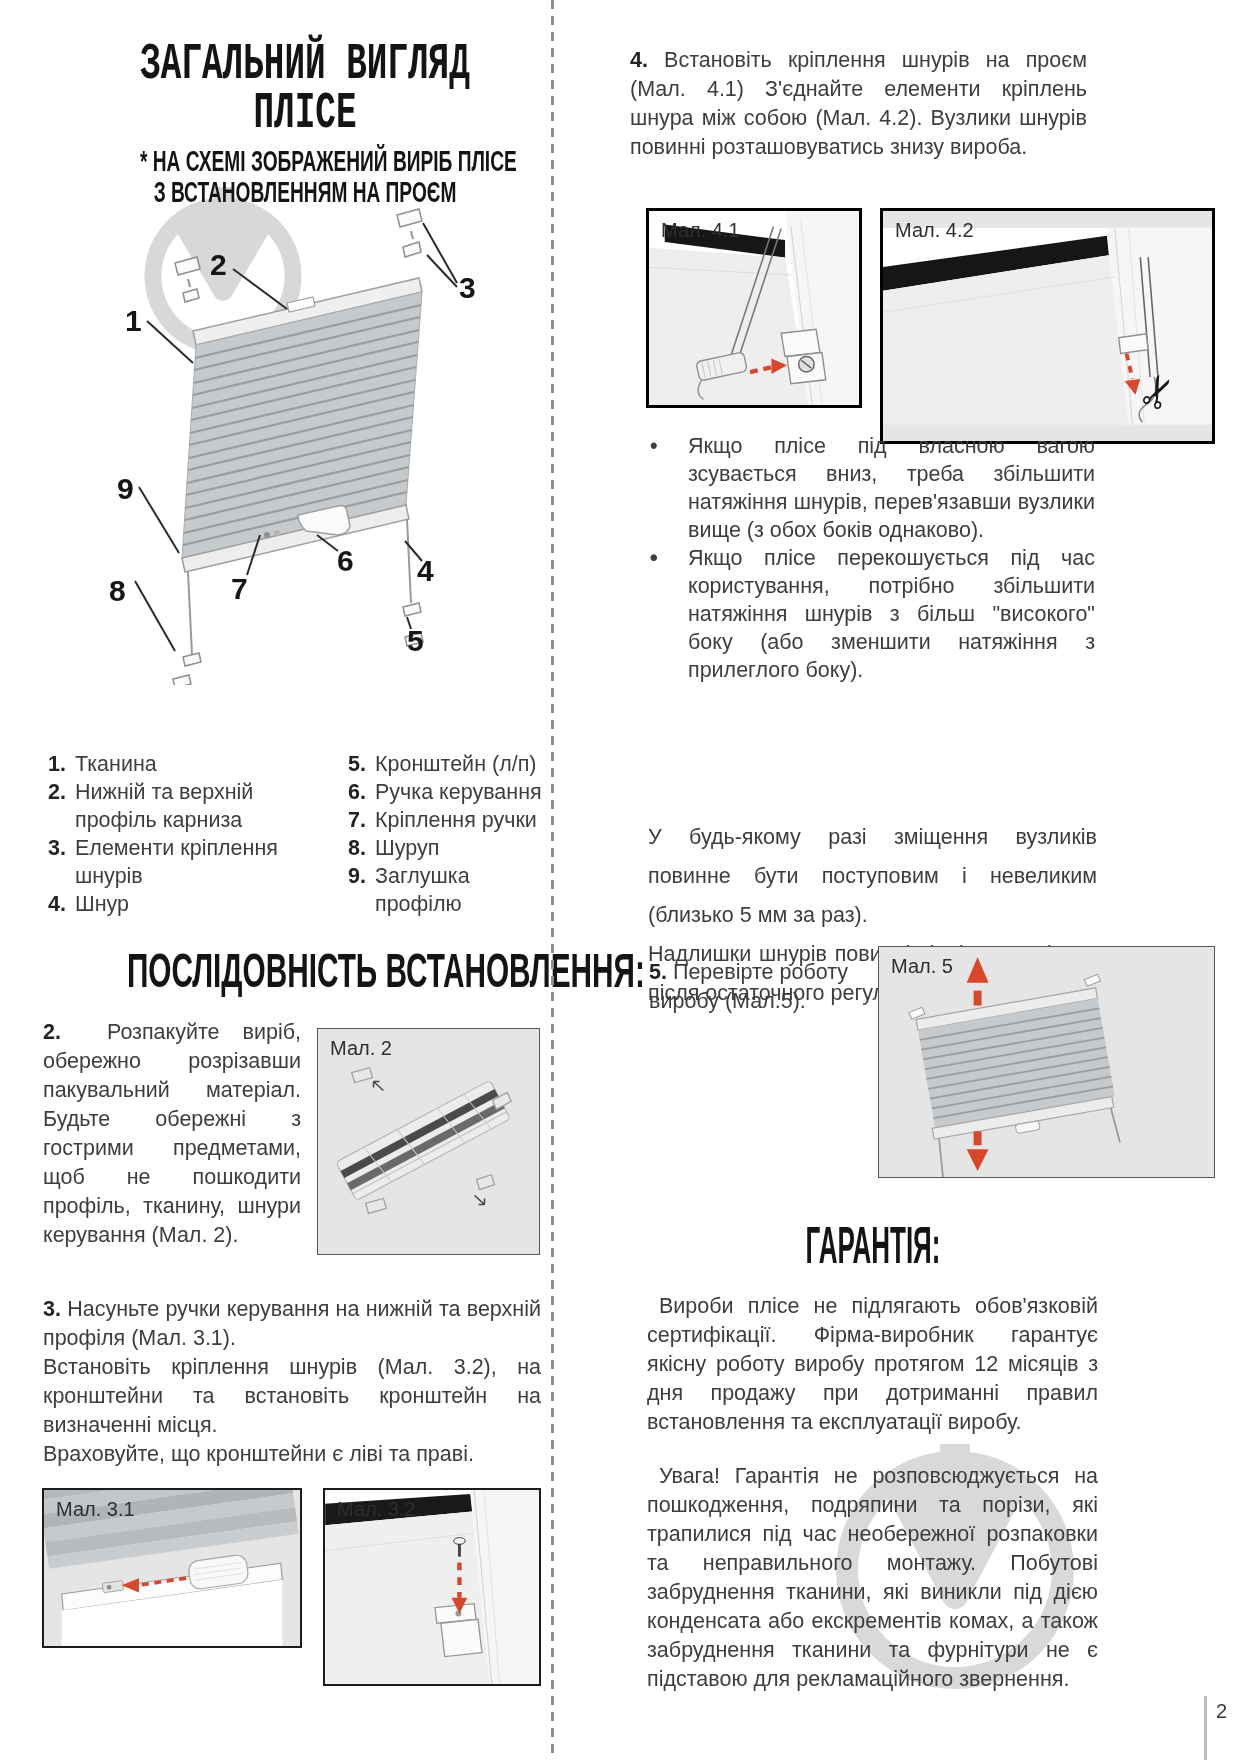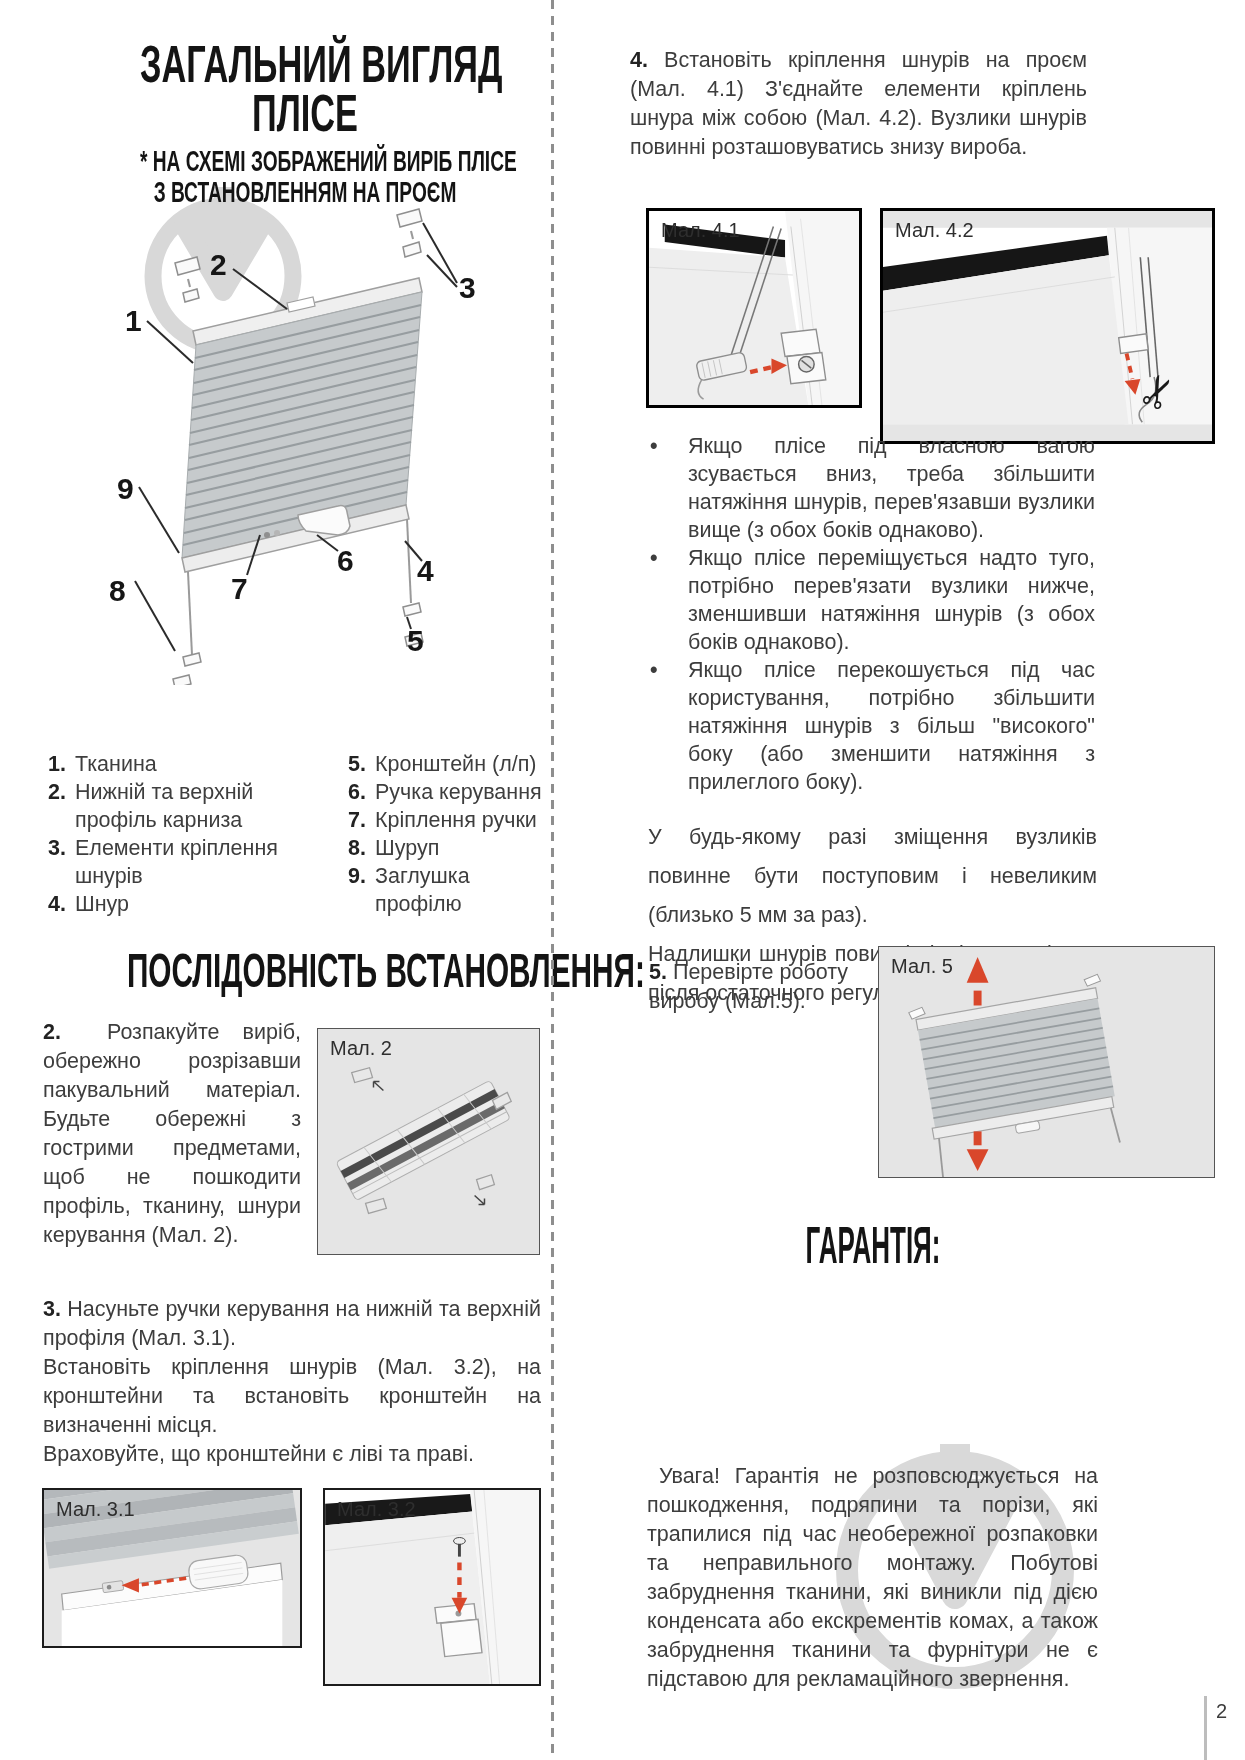--- a/index.html
+++ b/index.html
@@ -130,21 +130,21 @@
     <text class="co" x="155" y="112">2</text>
     <text class="co" x="404" y="135">3</text>
     <text class="co" x="62" y="336">9</text>
     <text class="co" x="176" y="436">7</text>
     <text class="co" x="282" y="408">6</text>
     <text class="co" x="362" y="418">4</text>
     <text class="co" x="54" y="438">8</text>
     <text class="co" x="352" y="488">5</text>
   </svg>
 
-  <div class="abs" style="left:55px; top:40px; width:500px;">
+  <div class="abs" style="left:55px; top:40px; width:500px;font-family:Liberation Mono, monospace;">
     <div class="hx t-title">
       <div>ЗАГАЛЬНИЙ ВИГЛЯД</div>
       <div>ПЛІСЕ</div>
     </div>
   </div>
 
   <div class="abs" style="left:55px; top:146px; width:500px;">
     <div class="hx t-sub">
       <div>* НА СХЕМІ ЗОБРАЖЕНИЙ ВИРІБ ПЛІСЕ</div>
       <div>З ВСТАНОВЛЕННЯМ НА ПРОЄМ</div>
@@ -318,21 +318,21 @@
       <g>
         <line x1="248" y1="128" x2="254" y2="154" stroke="#d9472b" stroke-width="4" stroke-dasharray="7 6"></line>
         <polygon points="246,156 262,154 257,170" fill="#d9472b"></polygon>
       </g>
       <text transform="translate(286,190) rotate(-65)" style="font:44px 'DejaVu Sans', sans-serif; fill:#1a1a1a;">✂</text>
     </svg>
   </div>
 
   <div class="abs" style="left:648px; top:432px; width:447px;">
     <div class="bul"><span class="dot">•</span><span>Якщо плісе під власною вагою зсувається вниз, треба збільшити натяжіння шнурів, перев'язавши вузлики вище (з обох боків однаково).</span></div>
-    <div class="bul"><span class="dot">•</span><span>Якщо плісе переміщується надто туго, потрібно перев'язати вузлики нижче, зменшивши натяжіння шнурів (з обох боків однаково).</span></div>
+    <div class="bul"><span class="dot">•</span></div>
     <div class="bul"><span class="dot">•</span><span>Якщо плісе перекошується під час користування, потрібно збільшити натяжіння шнурів з більш "високого" боку (або зменшити натяжіння з прилеглого боку).</span></div>
   </div>
 
   <div class="abs body-txt note" style="left:648px; top:818px; width:449px; line-height:39px;">
     <p>У будь-якому разі зміщення вузликів повинне бути поступовим і невеликим (близько 5 мм за раз).</p>
     <p>Надлишки шнурів повинні підрізатися тільки після остаточного регулювання.</p>
   </div>
 
   <div class="abs body-txt" style="left:649px; top:958px; width:212px; text-align:left;">
     <p><span class="bnum">5.</span> <span>Перевірте роботу виробу (Мал.5).</span></p>
@@ -369,20 +369,23 @@
       <g fill="#d9472b">
         <rect x="95" y="186" width="8" height="14"></rect>
         <polygon points="99,226 88,204 110,204"></polygon>
       </g>
     </svg>
   </div>
 
   <div class="abs" style="left:648px; top:1222px; width:450px;">
     <div class="hx t-war">ГАРАНТІЯ:</div>
   </div>
+  <div class="abs body-txt wpar" style="left:647px; top:1292px; width:451px;">
+    <p>Вироби плісе не підлягають обов'язковій сертифікації. Фірма-виробник гарантує якісну роботу виробу протягом 12 місяців з дня продажу при дотриманні правил встановлення та експлуатації виробу.</p>
+  </div>
   <div class="abs body-txt wpar" style="left:647px; top:1462px; width:451px;">
     <p>Увага! Гарантія не розповсюджується на пошкодження, подряпини та порізи, які трапилися під час необережної розпаковки та неправильного монтажу. Побутові забруднення тканини, які виникли під дією конденсата або екскрементів комах, а також забруднення тканини та фурнітури не є підставою для рекламаційного звернення.</p>
   </div>
 
   <div class="abs pageline" style="left:1204px; top:1696px; height:64px;"></div>
   <div class="abs pagenum" style="left:1216px; top:1700px;">2</div>
 
 </div>
 
 </body></html>

